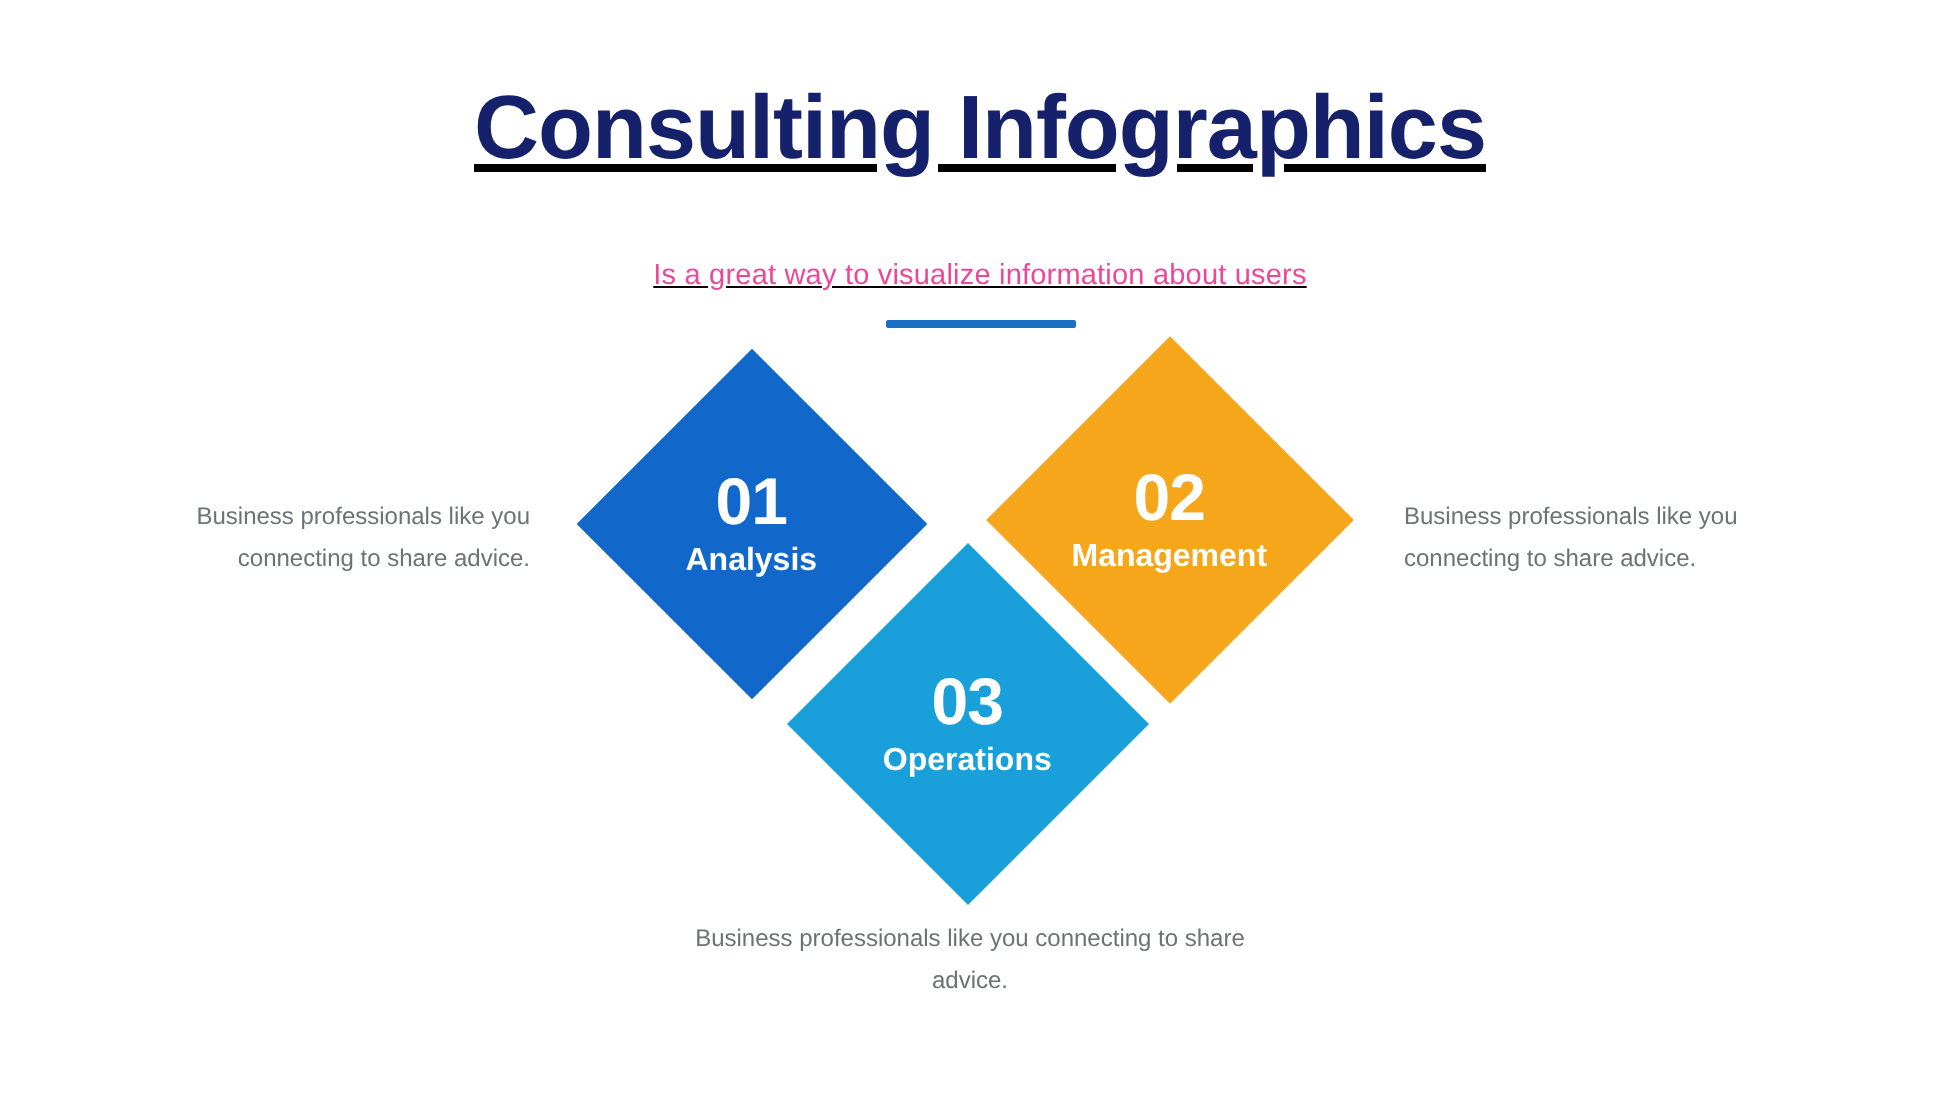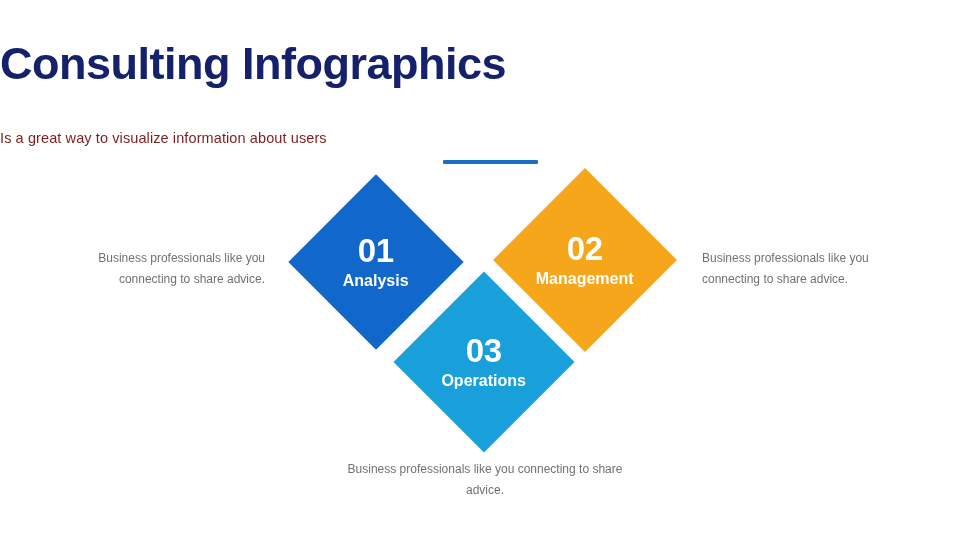--- a/index.html
+++ b/index.html
@@ -20,21 +20,22 @@
     height: 551px;
     background: #ffffff;
   }
 
   
   .header {
     position: absolute;
     top: 38px;
     left: 0;
     width: 980px;
-    text-align: left;
+    text-align: center;
+    text-decoration: underline;
   }
   .title {
     margin: 0;
     font-family: "Liberation Sans", sans-serif;
     font-size: 45px;
     line-height: 52px;
     font-weight: bold;
     letter-spacing: -0.5px;
     color: #16216b;
   }
@@ -152,21 +153,21 @@
     text-align: center;
   }
 </style>
 </head>
 <body>
 
 <div class="slide">
 
   <div class="header">
     <h1 class="title" style="color: rgb(22, 33, 107);">Consulting Infographics</h1>
-    <p class="subtitle" style="color: #7f1d1d; margin-top: 38px;">Is a great way to visualize information about users</p>
+    <p class="subtitle" style="color: #ec4899; margin-top: 38px;">Is a great way to visualize information about users</p>
     <div class="divider-wrap">
       <div class="divider" style="background: rgb(26, 111, 196);"></div>
     </div>
   </div>
 
   <div class="diagram">
 
     <div class="diamond" id="diamond-1" style="background: rgb(17, 104, 202);">
       <div class="inner">
         <span class="num">01</span>

